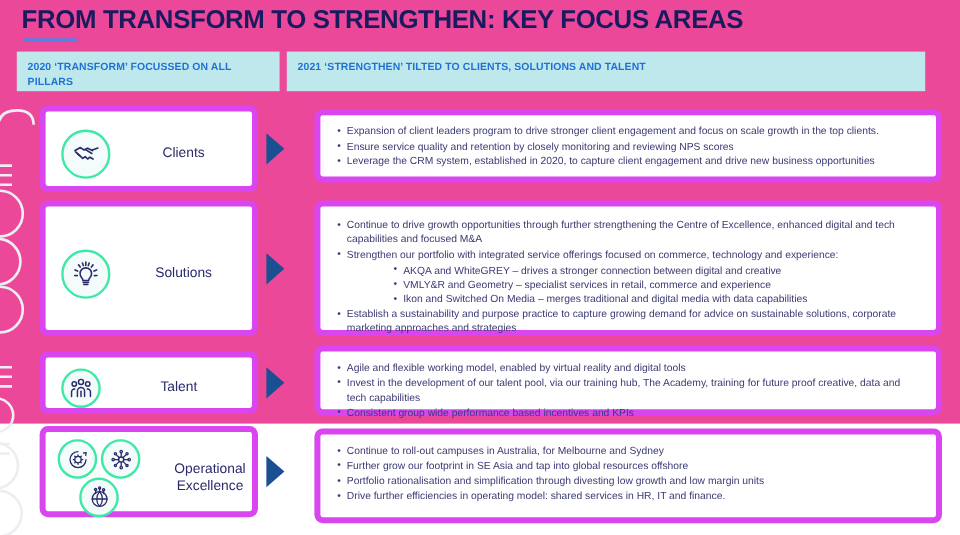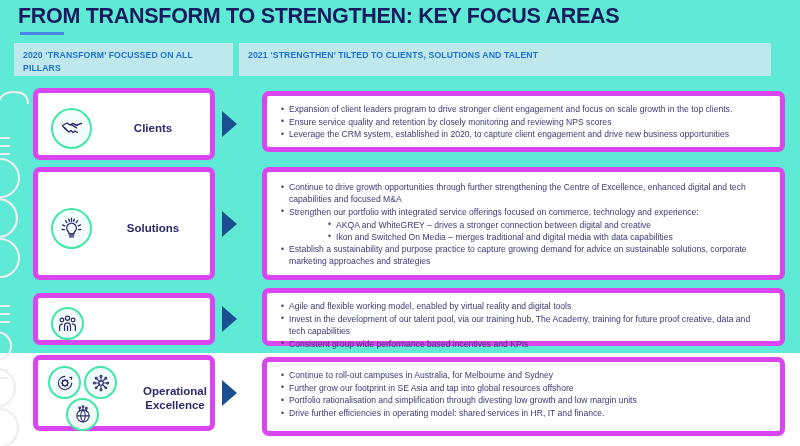--- a/index.html
+++ b/index.html
@@ -3,21 +3,21 @@
 <meta charset="utf-8">
 <title>From Transform to Strengthen</title>
 <style>
   * { box-sizing: border-box; margin: 0; padding: 0; }
   html, body {
     width: 800px; height: 446px;
     background: #ffffff;
     font-family: "Liberation Sans", sans-serif;
     overflow: hidden;
   }
-  .slide { position: relative; width: 800px; height: 353px; background: #5eead4; }
+  .slide { position: relative; width: 800px; height: 353px; background: #ec4899; }
 
   
   .watermark {
     position: absolute; left: -6px; top: 78px;
     width: 46px; height: 368px;
     opacity: 1; pointer-events: none;
   }
 
   
   .title {
@@ -58,21 +58,21 @@
   }
   .icon-circle {
     width: 41px; height: 41px; border-radius: 50%;
     border: 2.6px solid #3ee8a5;
     background: #f3fbfb;
     display: flex; align-items: center; justify-content: center;
     flex: none;
   }
   .icon-circle.sm { width: 33px; height: 33px; border-width: 2.3px; }
   .pillar-label {
-    color: #2b2a6b; font-size: 11.5px; font-weight: bold;
+    color: #2b2a6b; font-size: 11.5px; font-weight: normal;
     line-height: 1.25; text-align: center;
   }
 
   
   .arrow {
     position: absolute;
     width: 0; height: 0;
     border-top: 13px solid transparent;
     border-bottom: 13px solid transparent;
     border-left: 15px solid #1a4f91;
@@ -170,20 +170,21 @@
   </div>
   <div class="arrow" style="left:222px; top:211px;"></div>
   <div class="card card-right" style="top:167px; height:113px;">
     <div class="bullet-box" style="top:9px;">
       <ul class="bullets">
         <li>Continue to drive growth opportunities through further strengthening the Centre of Excellence, enhanced digital and tech capabilities and focused M&amp;A</li>
         <li>Strengthen our portfolio with integrated service offerings focused on commerce, technology and experience:</li>
       </ul>
       <ul class="sub">
         <li>AKQA and WhiteGREY – drives a stronger connection between digital and creative</li>
+        <li>VMLY&amp;R and Geometry – specialist services in retail, commerce and experience</li>
         <li>Ikon and Switched On Media – merges traditional and digital media with data capabilities</li>
       </ul>
       <ul class="bullets">
         <li>Establish a sustainability and purpose practice to capture growing demand for advice on sustainable solutions, corporate marketing approaches and strategies</li>
       </ul>
     </div>
   </div>
 
   <div class="card card-left" style="top:293px; height:52px;">
     <div class="pillar-inner" style="height:50px; padding-left:13px;">
@@ -191,20 +192,21 @@
         <svg width="21" height="21" viewBox="0 0 24 24" fill="none" stroke="#2b2a6b" stroke-width="1.4" stroke-linecap="round" stroke-linejoin="round">
           <circle cx="12" cy="6" r="2.4"></circle>
           <circle cx="5.6" cy="8" r="2.1"></circle>
           <circle cx="18.4" cy="8" r="2.1"></circle>
           <path d="M8.6 20 v-5.2 a3.4 3.4 0 0 1 6.8 0 V20"></path>
           <path d="M3 20 v-4.4 a2.8 2.8 0 0 1 3.1 -2.8"></path>
           <path d="M21 20 v-4.4 a2.8 2.8 0 0 0 -3.1 -2.8"></path>
           <path d="M12 15 v5"></path>
         </svg>
       </div>
+      <div class="pillar-label" style="flex:1; margin-left:4px;">Talent</div>
     </div>
   </div>
   <div class="arrow" style="left:222px; top:306px;"></div>
   <div class="card card-right" style="top:288px; height:58px;text-decoration:underline;">
     <div class="bullet-box" style="top:7px;">
       <ul class="bullets">
         <li>Agile and flexible working model, enabled by virtual reality and digital tools</li>
         <li>Invest in the development of our talent pool, via our training hub, The Academy, training for future proof creative, data and tech capabilities</li>
         <li>Consistent group wide performance based incentives and KPIs</li>
       </ul>

